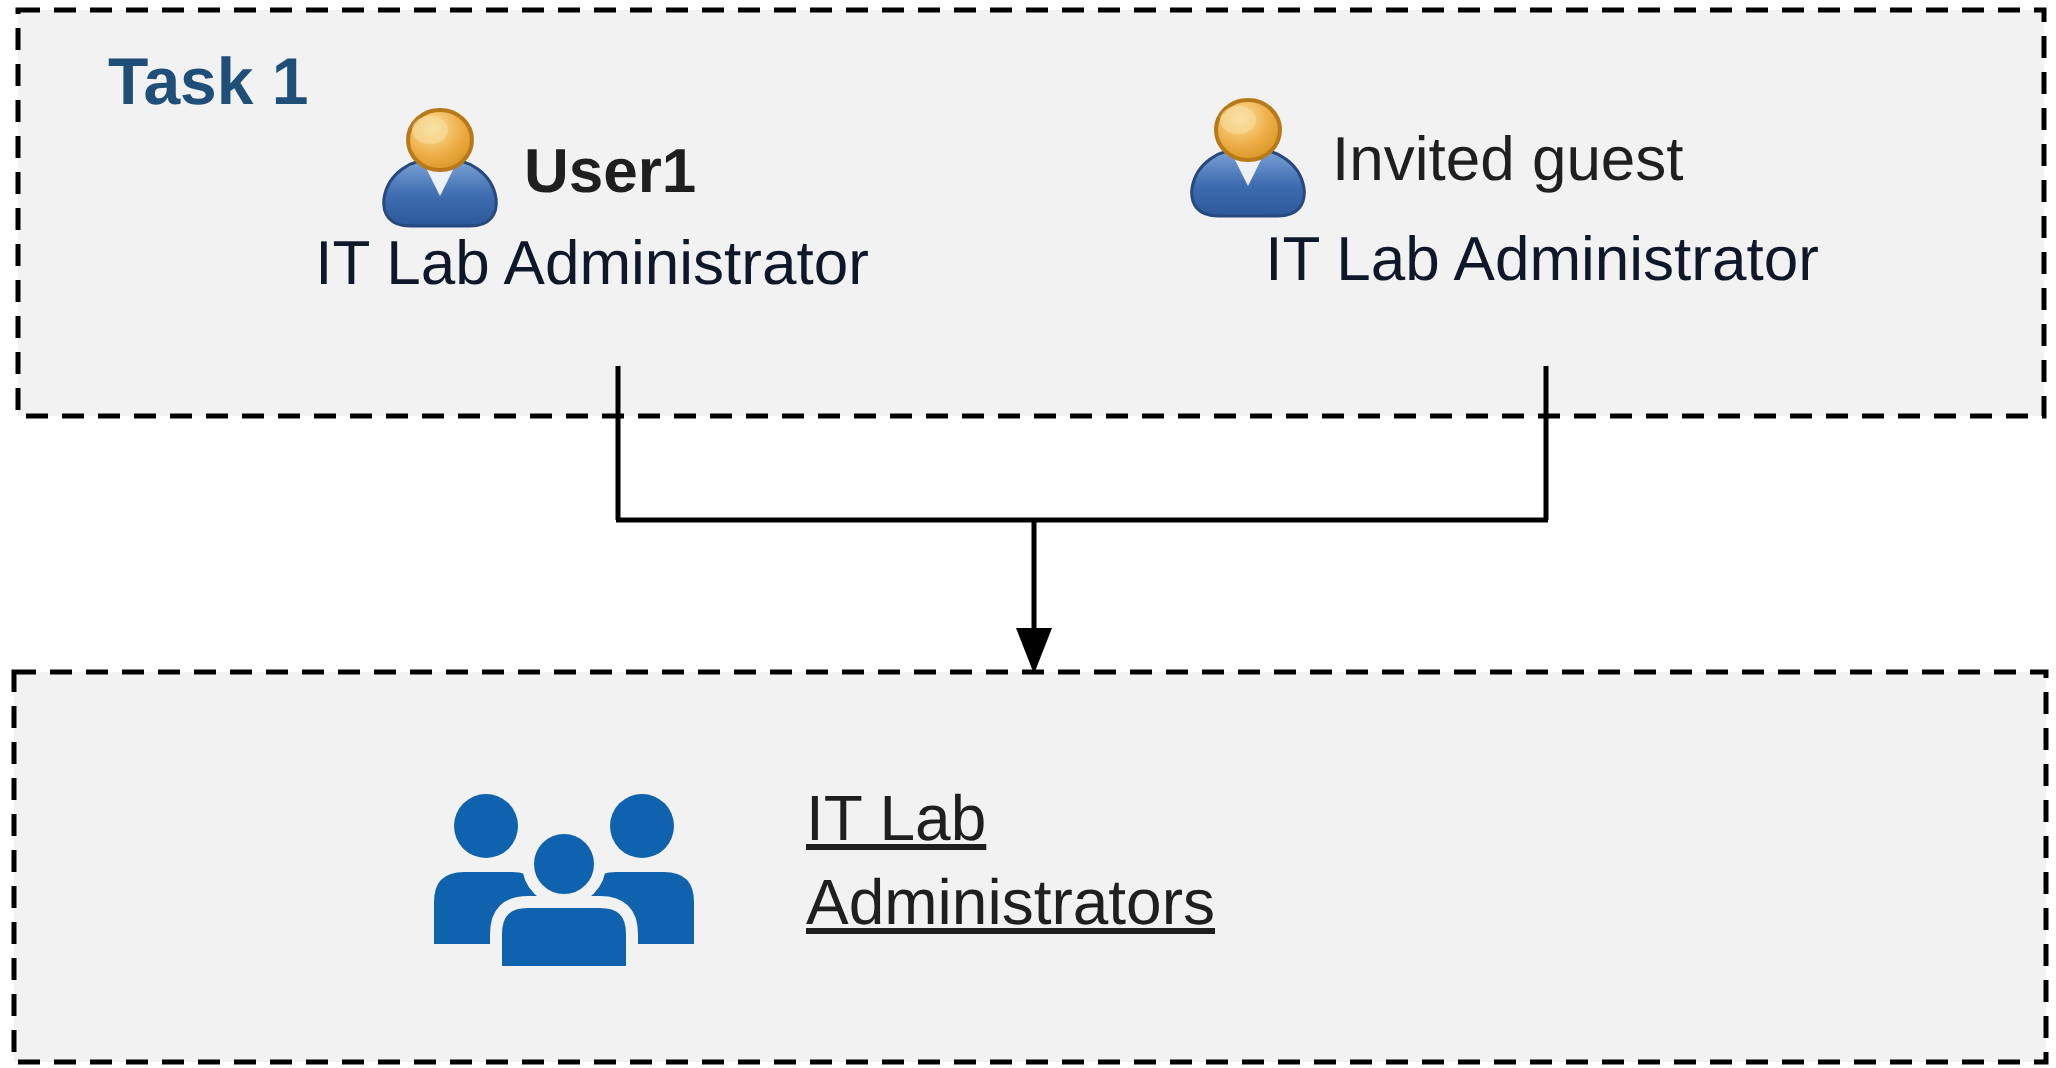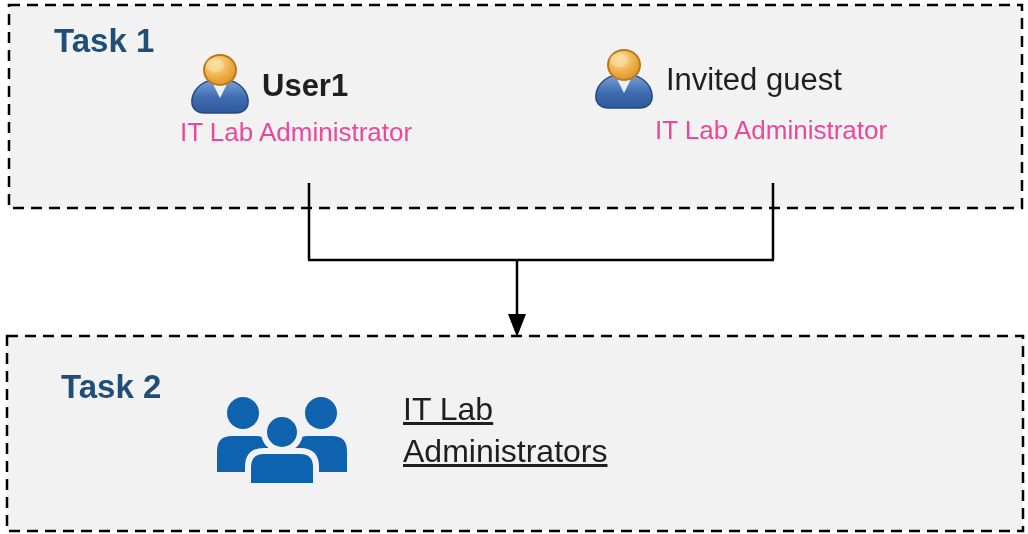--- a/index.html
+++ b/index.html
@@ -13,21 +13,21 @@
   .layer{position:absolute;left:0;top:0;width:1028px;height:534px;}
   .abs{position:absolute;}
   .task-label{
     font-size:33px;font-weight:bold;color:#1F4E79;
     letter-spacing:0px;white-space:nowrap;margin-left:28px;
   }
   .name-text{
     font-size:31px;color:#1f1f1f;white-space:nowrap;line-height:36px;
   }
   .role-text{
-    font-size:26px;color:#ec4899;white-space:nowrap;line-height:36px;
+    font-size:31px;color:#0f172a;white-space:nowrap;line-height:36px;
     text-align:center;
   }
   .group-name{
     font-size:32px;color:#1f1f1f;line-height:42px;text-align:left;text-decoration:underline;
   }
   .icon-box svg{display:block;}
 </style>
 </head>
 <body>
 
@@ -86,21 +86,20 @@
       <path d="M32,25 C47,25 58,33 60,45 C61,53 57,59 47,59 L17,59 C7,59 3,53 4,45 C6,33 17,25 32,25 Z" fill="url(#bodyG2)" stroke="#27497D" stroke-width="1.5"></path>
       <path d="M23,26 L32,44 L41,26 Z" fill="#EDF1F7"></path>
       <ellipse cx="32" cy="16" rx="16" ry="15" fill="url(#headG2)" stroke="#B87A19" stroke-width="2"></ellipse>
       <ellipse cx="27" cy="11" rx="9" ry="7" fill="#F8E0A4" opacity="0.55"></ellipse>
     </svg>
   </div>
 
   <div class="abs name-text" style="left:666px;top:62px;">Invited guest</div>
   <div class="abs role-text" style="left:571px;top:112px;width:400px;">IT Lab Administrator</div>
 
-  <div class="abs task-label" style="left:33px;top:368px;">Task 2</div>
 
   <div class="abs icon-box" style="left:213px;top:392px;">
     <svg width="138" height="94" viewBox="0 0 138 94">
       <g fill="#0F62AD">
 
         <circle cx="30" cy="21" r="16"></circle>
         <path d="M4,80 L4,59 Q4,44 19,44 L43,44 Q58,44 58,59 L58,80 Z"></path>
 
         <circle cx="108" cy="21" r="16"></circle>
         <path d="M80,80 L80,59 Q80,44 95,44 L119,44 Q134,44 134,59 L134,80 Z"></path>

